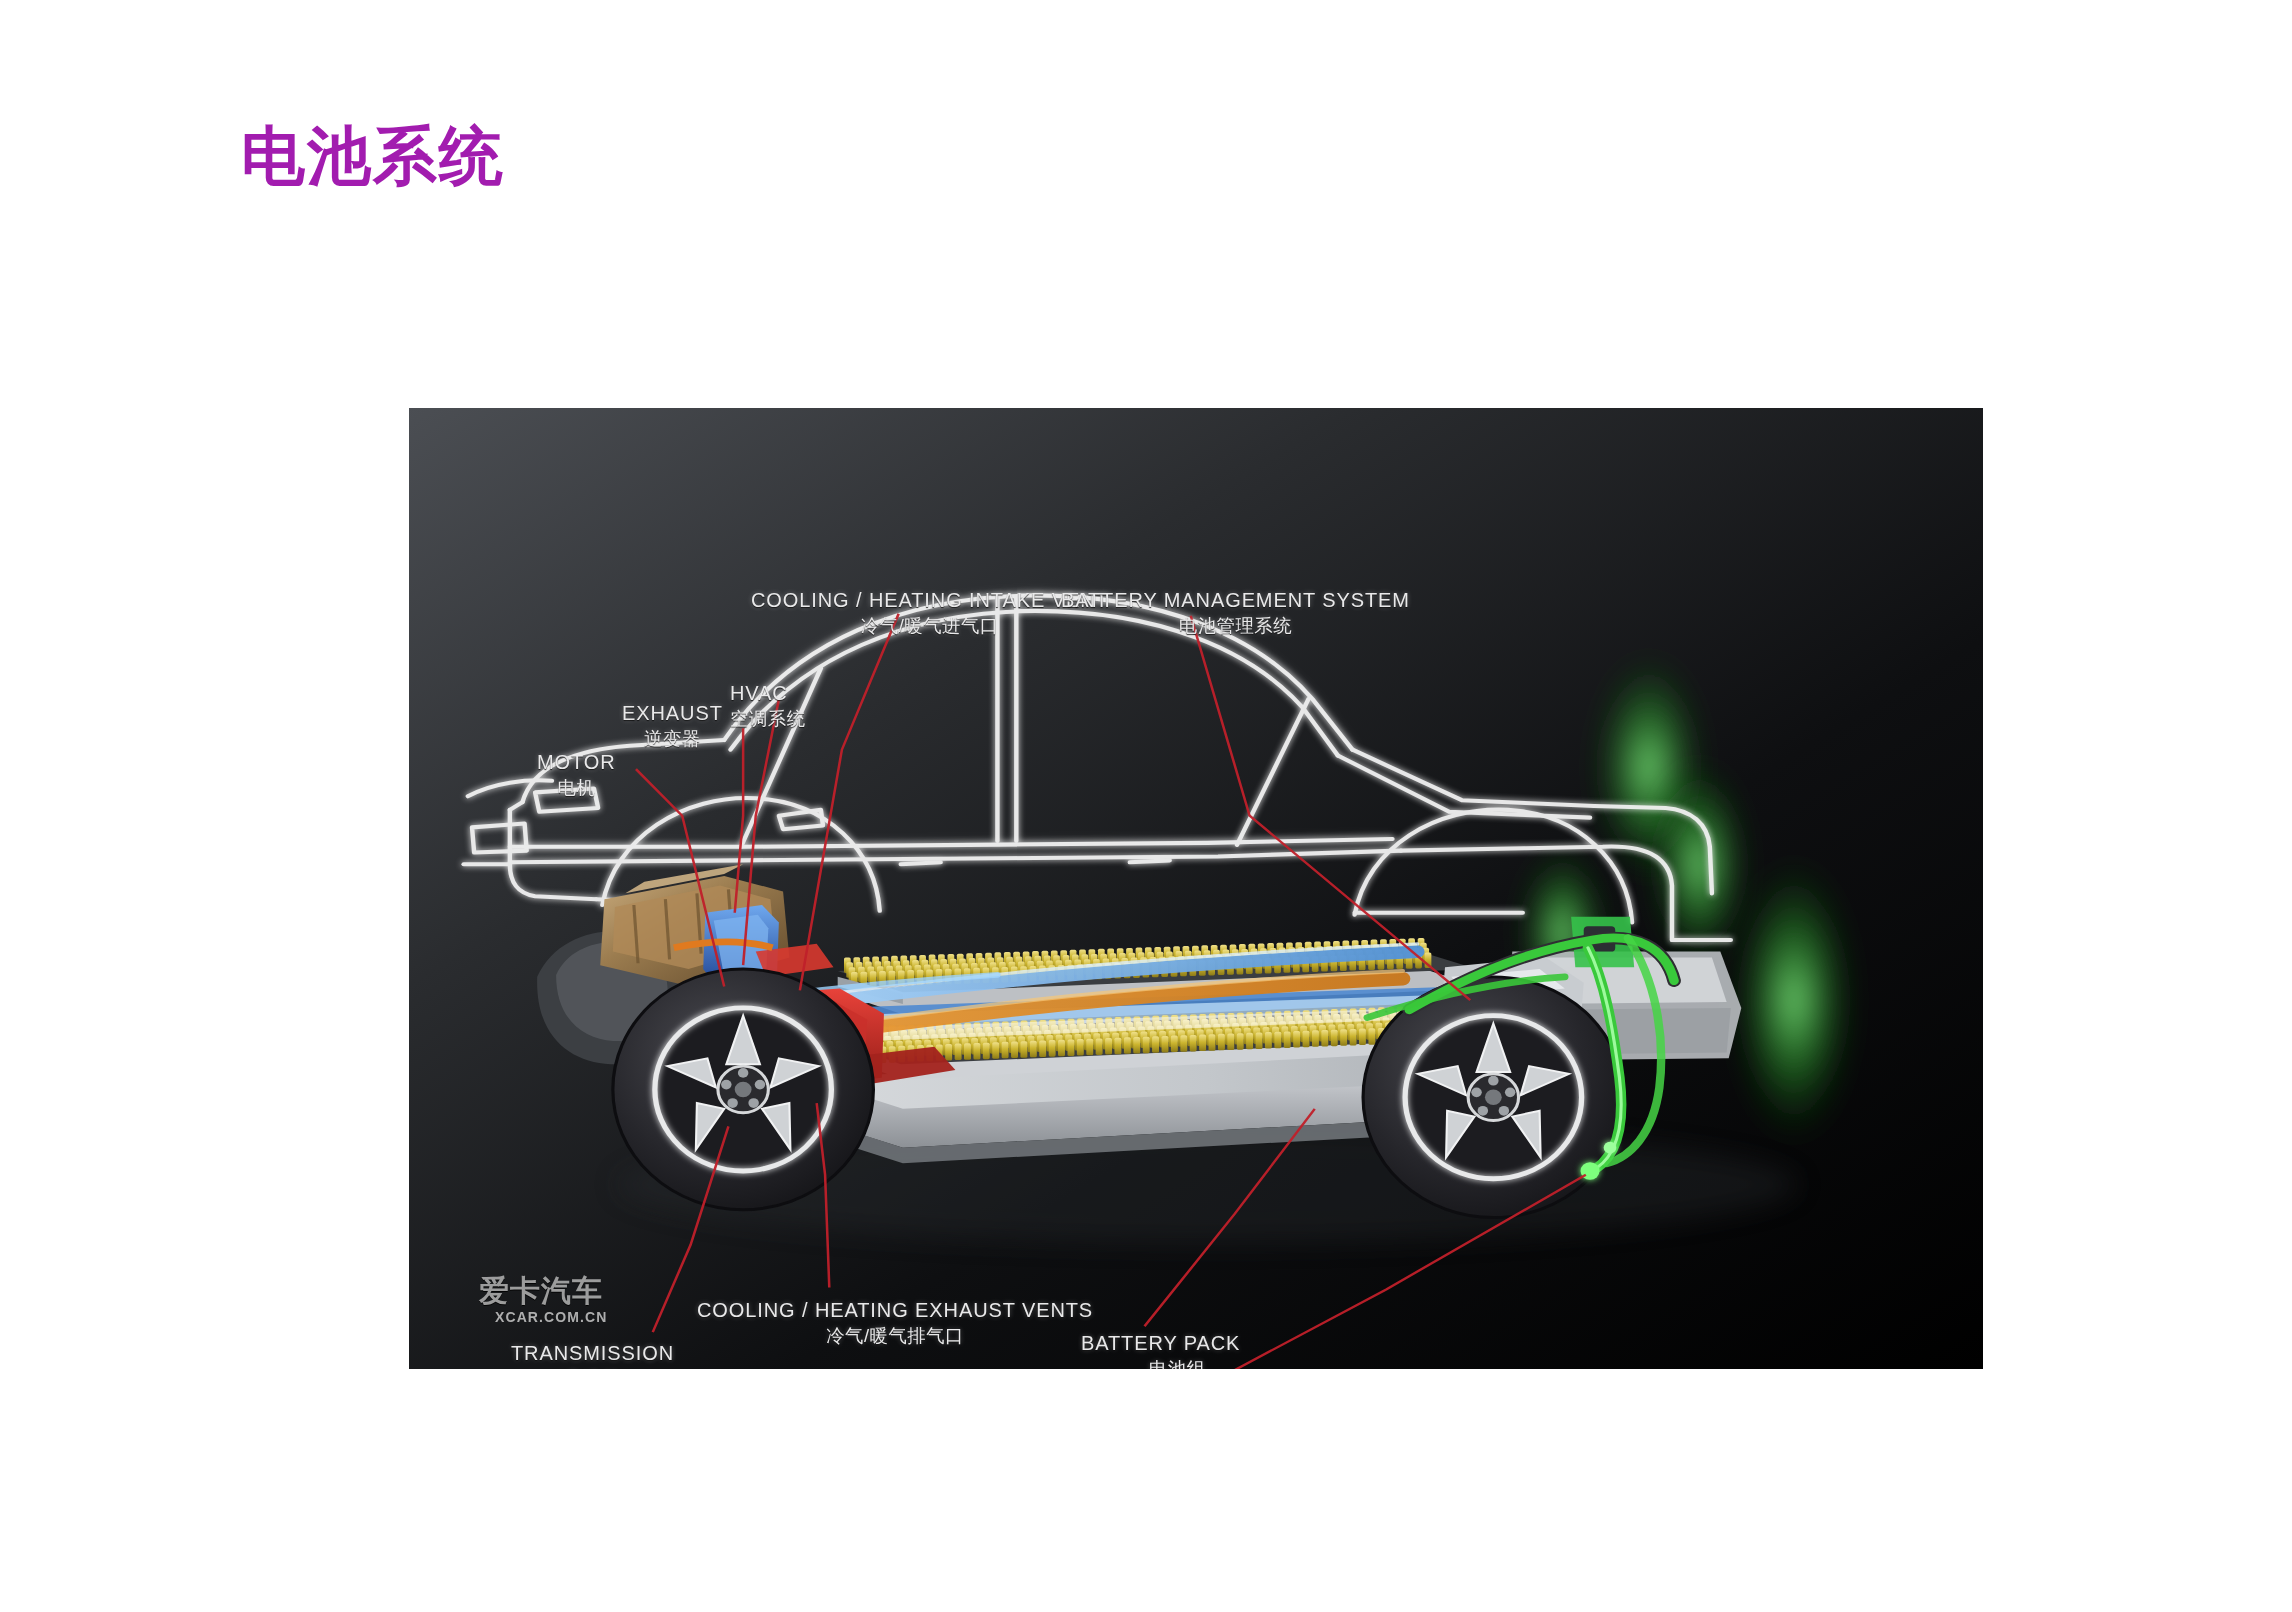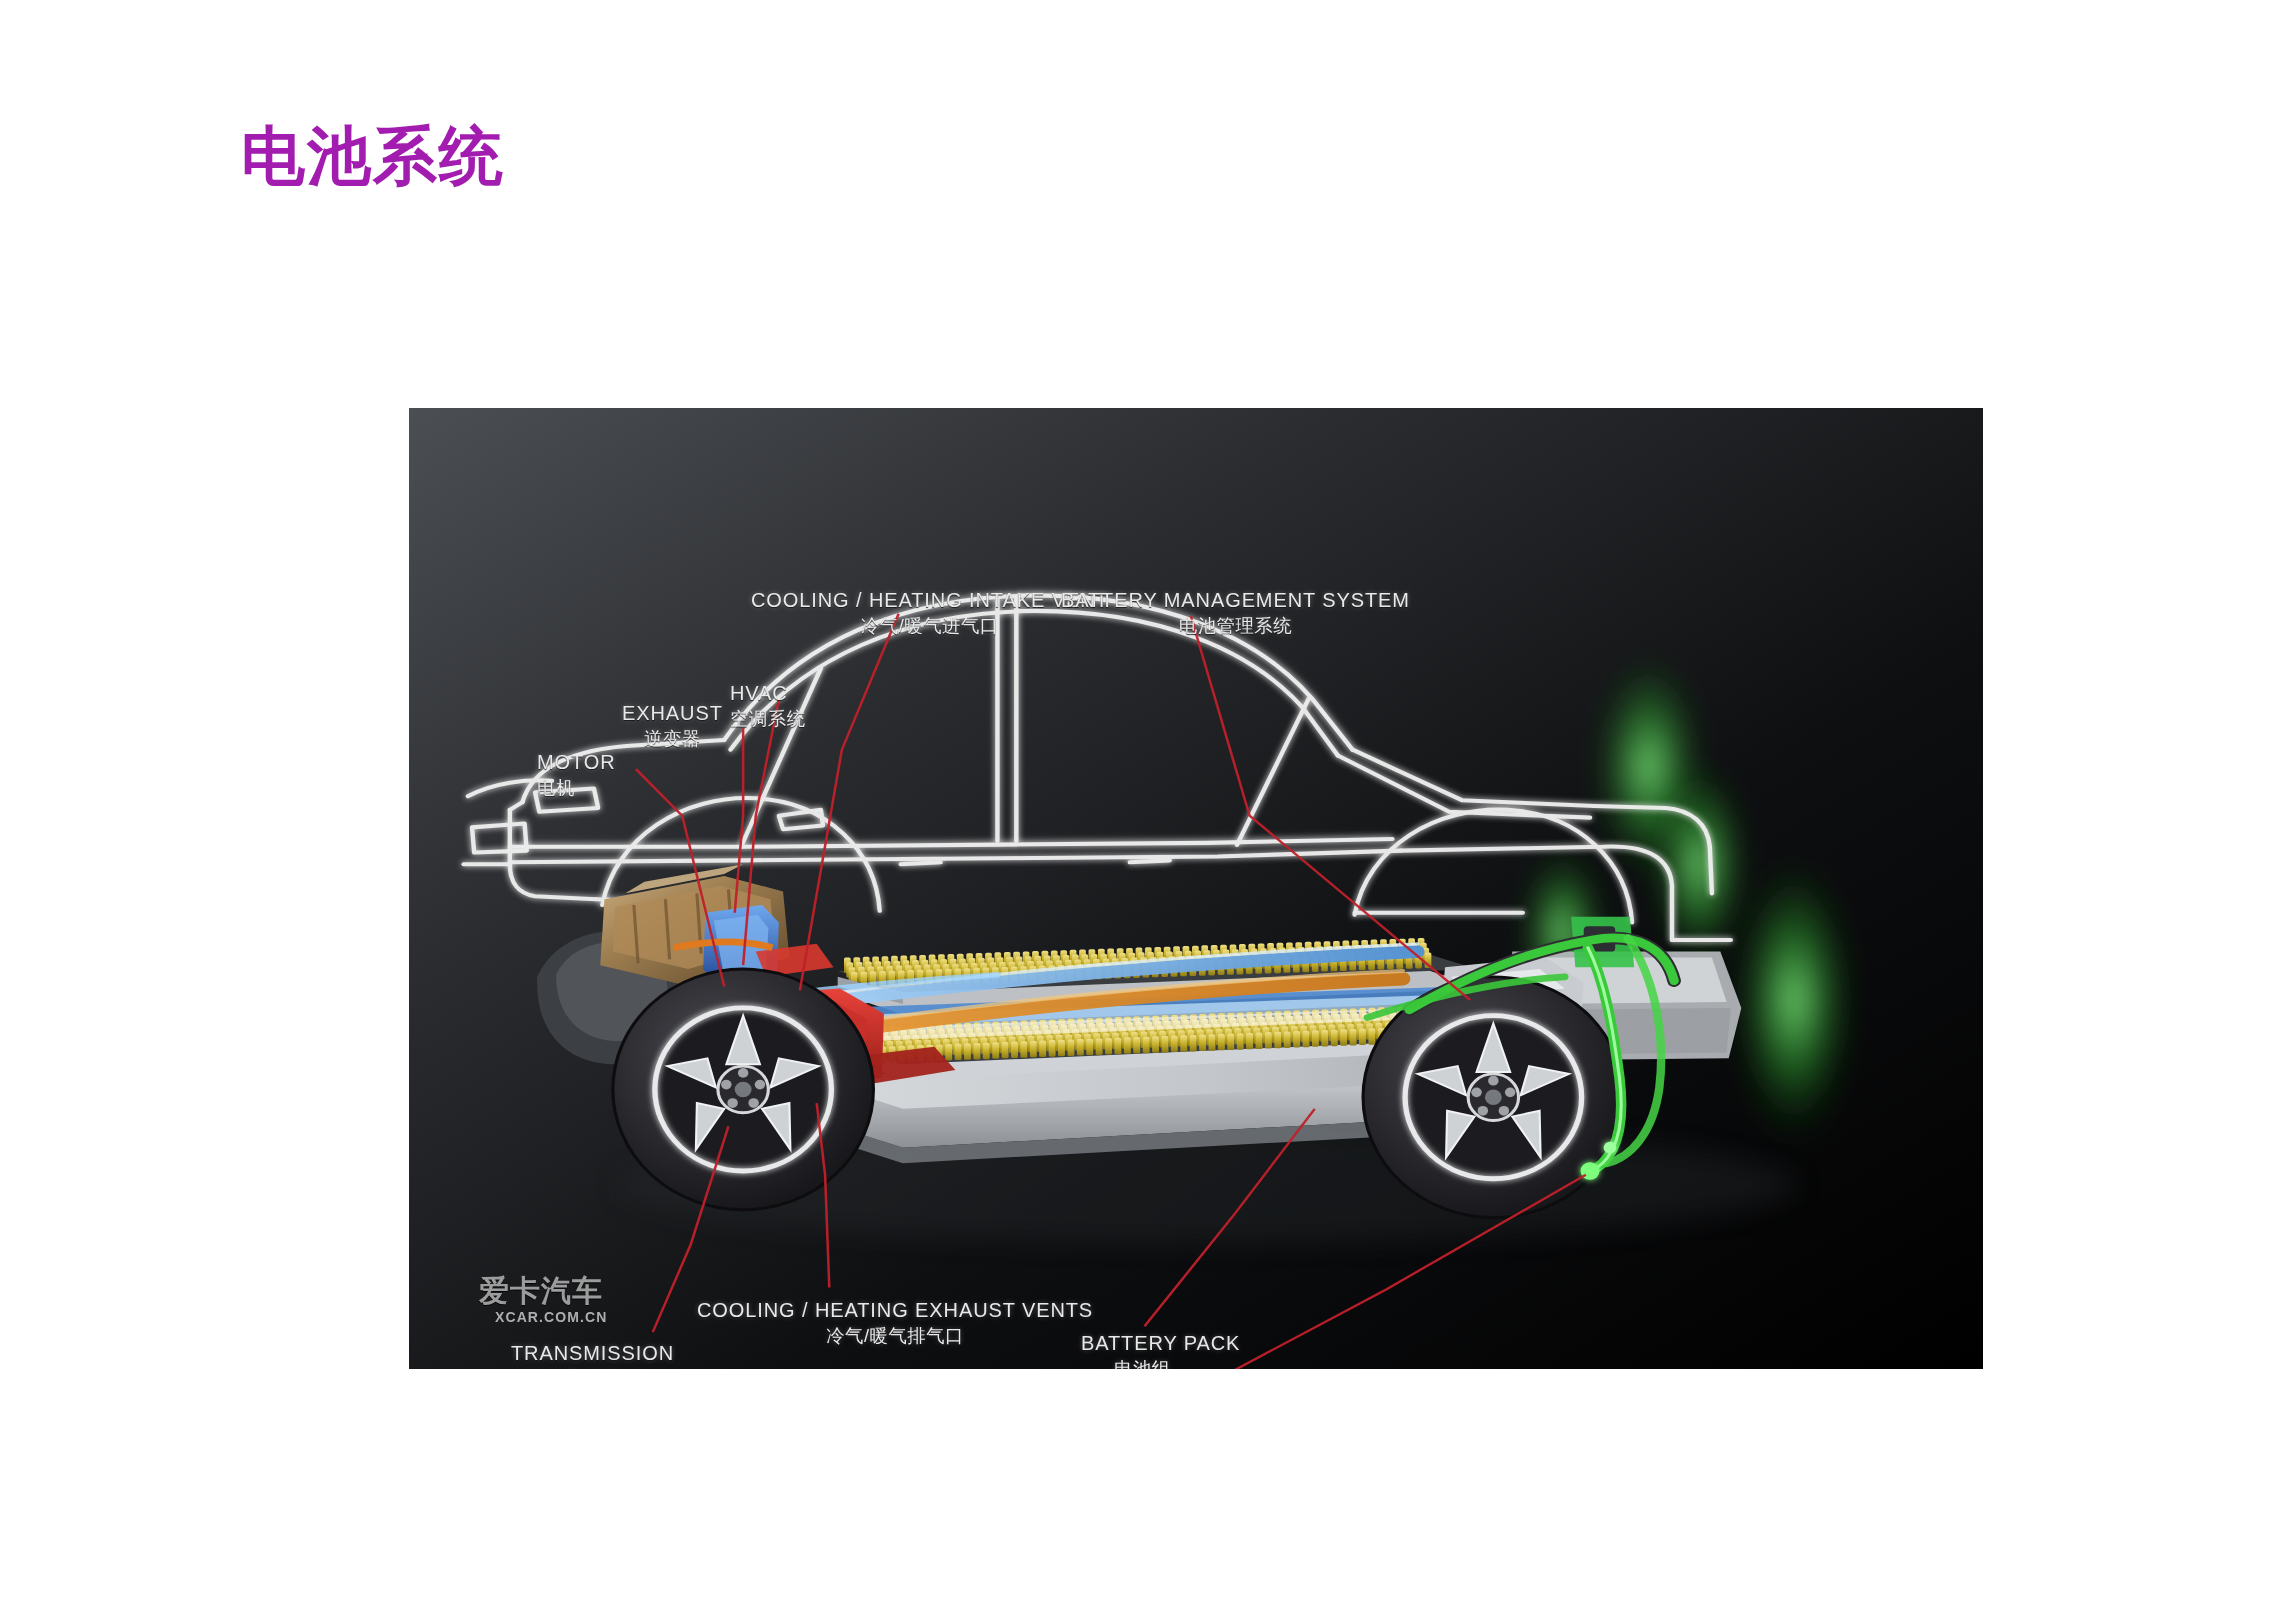--- a/index.html
+++ b/index.html
@@ -56,20 +56,21 @@
     line-height: 1.22;
     font-weight: 400;
   }
   .label .cn {
     display: block;
     font-size: 18.4px;
     letter-spacing: 0.5px;
     line-height: 1.28;
     margin-top: 1.9px;
     font-weight: 400;
+    text-align: center;
   }
   .label.c .en, .label.c .cn { text-align: center; }
   .label.indent .cn { padding-left: 33px; }
 
   
   #lbl-intake     { left: 342px; top: 180px; }
   #lbl-bms        { left: 652px; top: 180px; }
   #lbl-hvac       { left: 321px; top: 273px; }
   #lbl-inverter   { left: 213px; top: 293px; }
   #lbl-motor      { left: 128px; top: 342px; }

